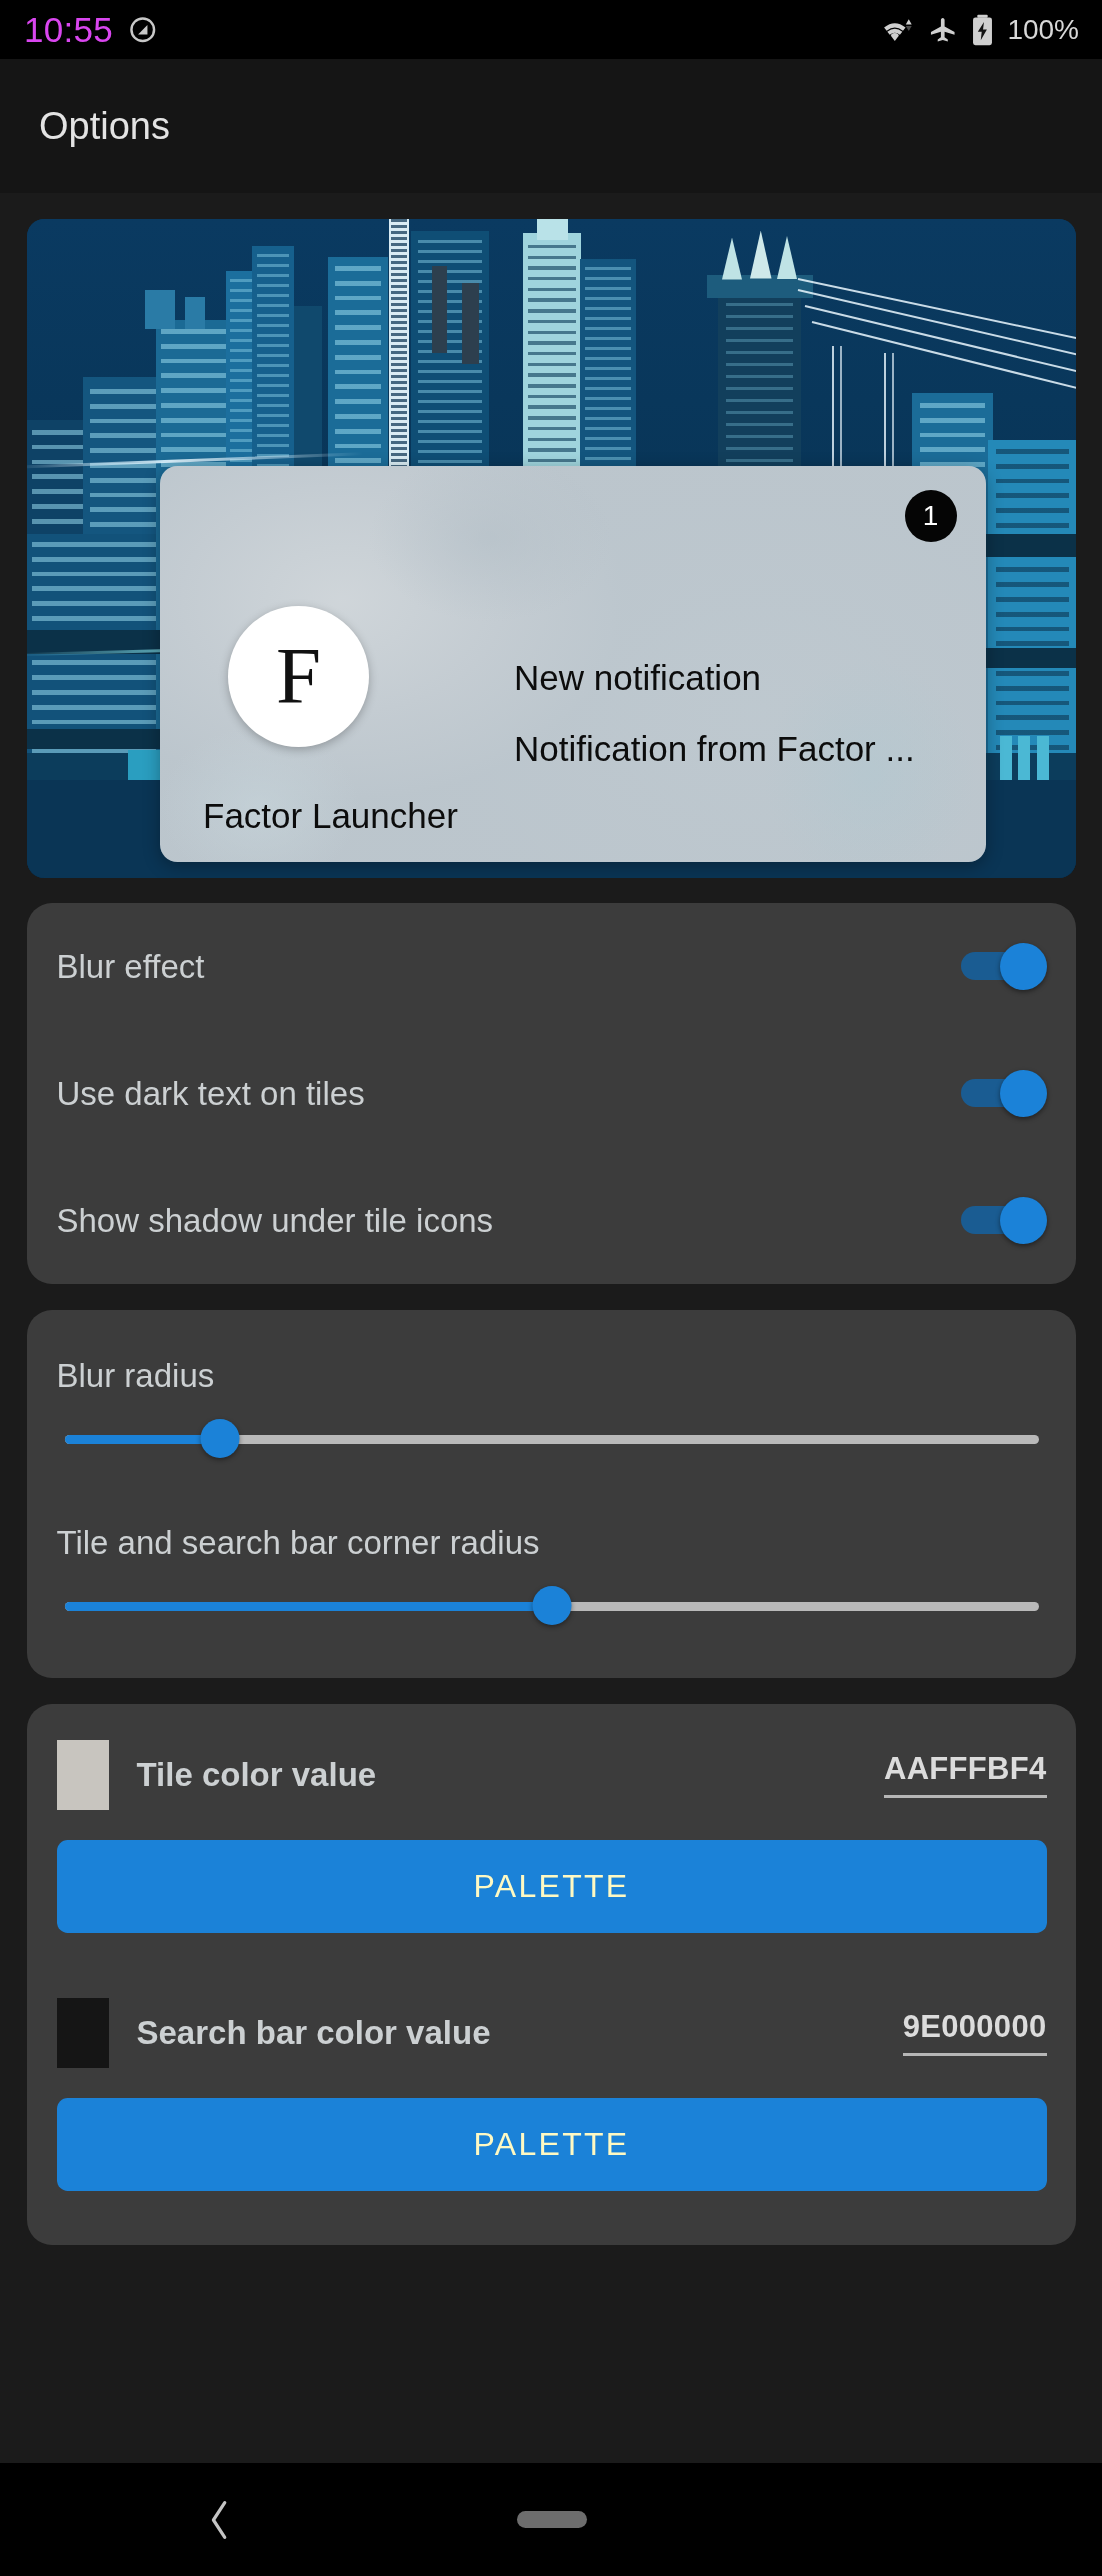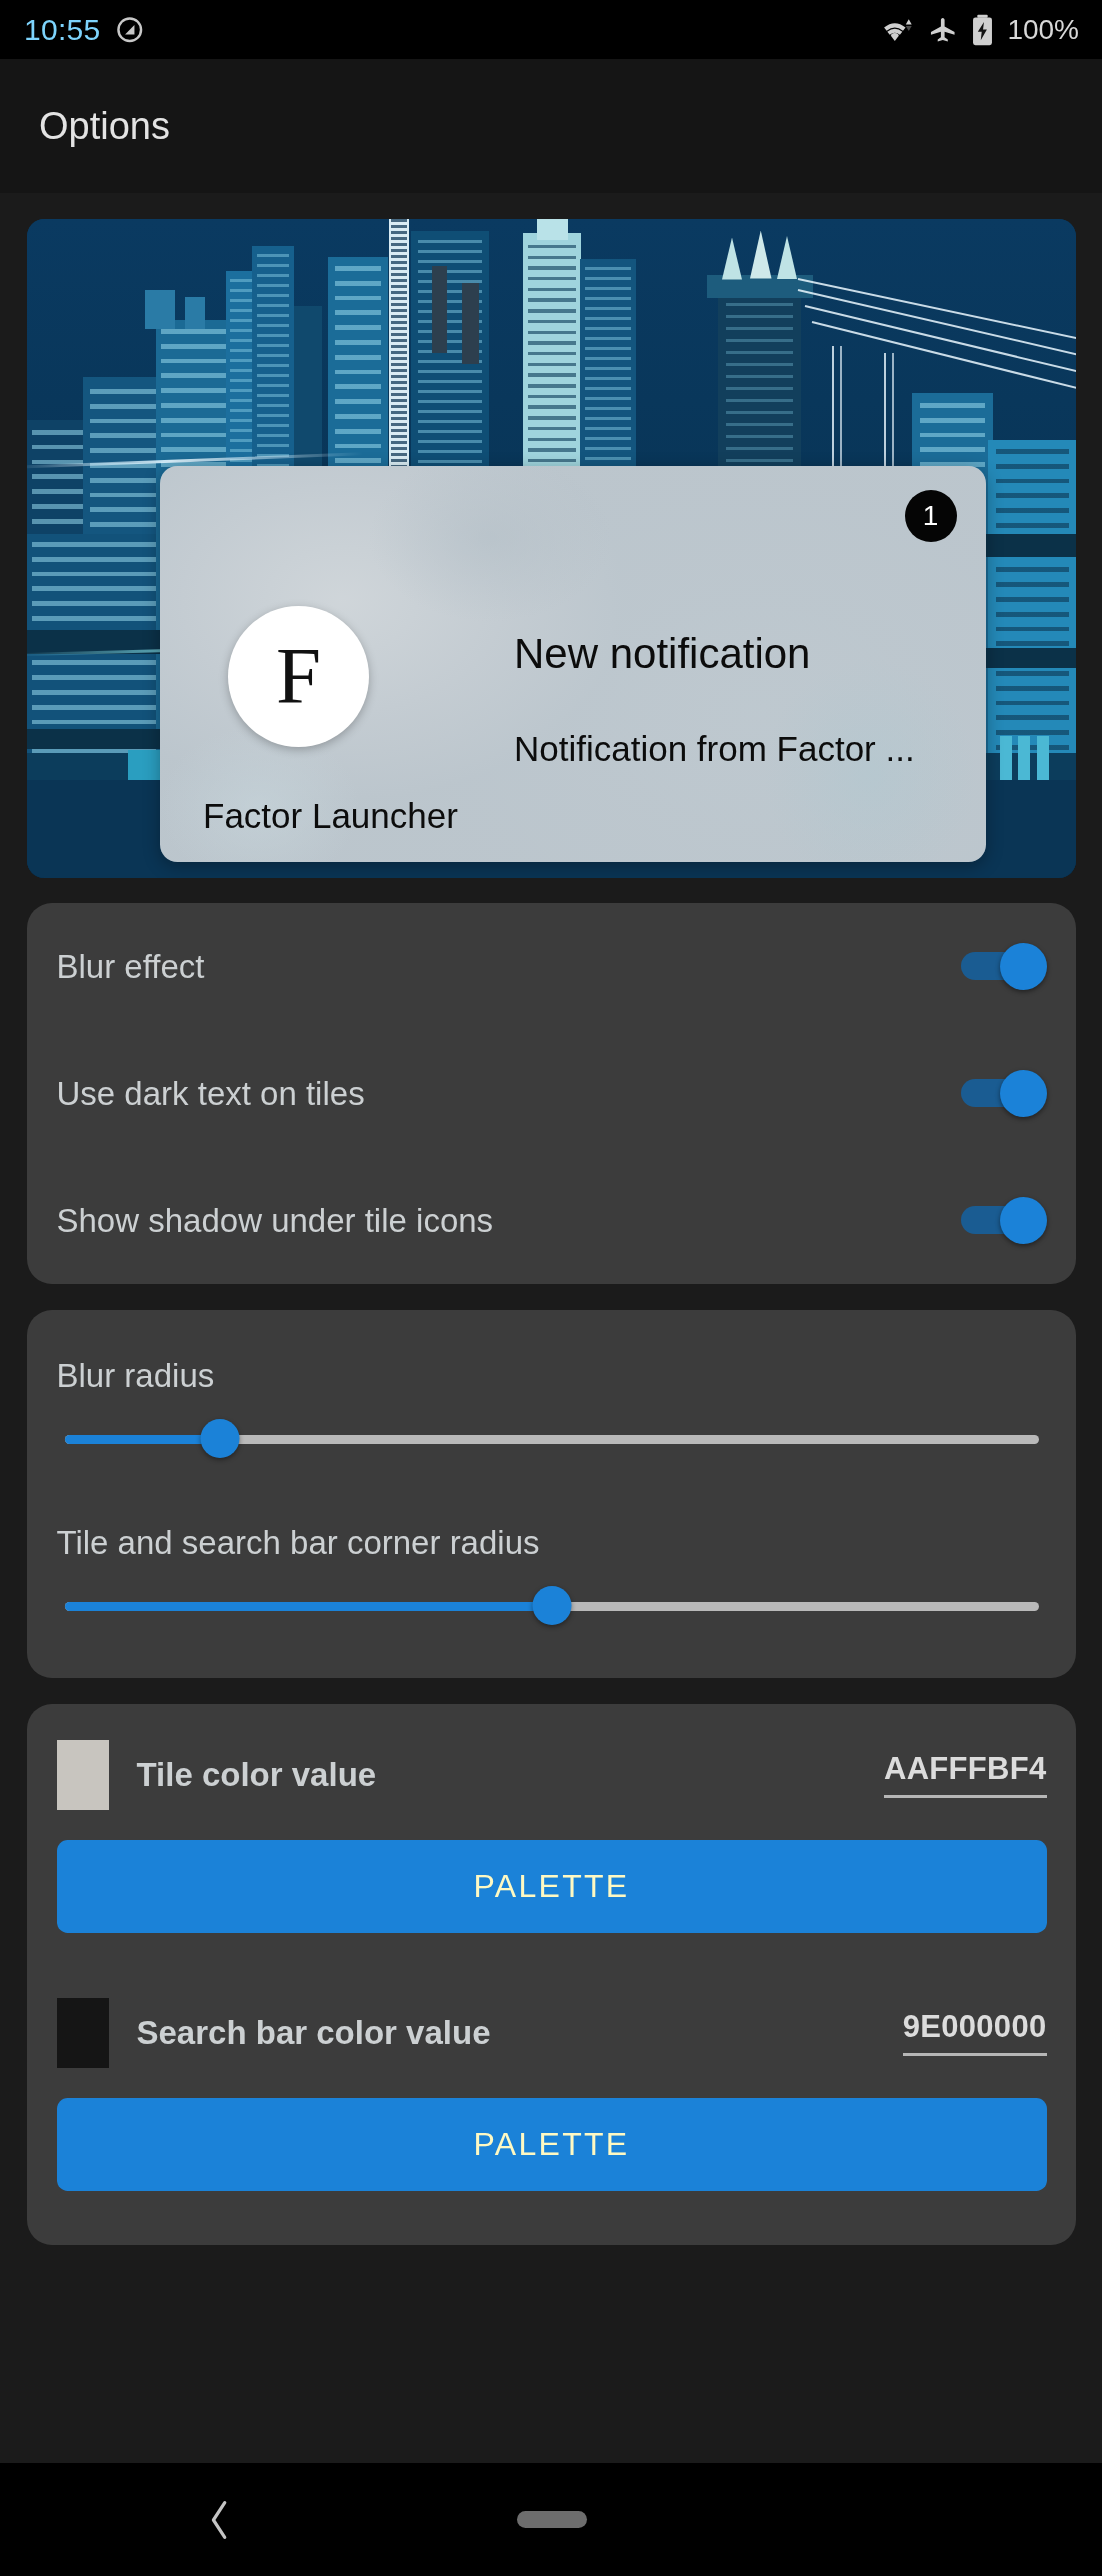--- a/index.html
+++ b/index.html
@@ -28,22 +28,22 @@
     height: 59px;
     background: #000000;
     display: flex;
     align-items: center;
     justify-content: space-between;
     padding: 0 24px;
     z-index: 50;
   }
   .status-left { display: flex; align-items: center; gap: 14.8px; }
   .status-clock {
-    color: #7dd3fc;
-    font-size: 30px;
+    color: #d946ef;
+    font-size: 35px;
     letter-spacing: 0.3px;
   }
   .status-right { display: flex; align-items: center; gap: 13.4px; }
   .status-battery-text {
     color: #d8d8d8;
     font-size: 28px;
   }
   .ic { display: block; }
 
   
@@ -201,22 +201,22 @@
   }
   .notif-avatar span {
     font-size: 81px;
     color: #111111;
     font-weight: 300;
     line-height: 1;
     font-family: "Liberation Serif", serif;
   }
   .notif-title {
     position: absolute;
-    left: 354px; top: 164px;
-    font-size: 42px;
+    left: 354px; top: 192px;
+    font-size: 35px;
     color: #0c0c0c;
     z-index: 3;
     white-space: nowrap;
   }
   .notif-body {
     position: absolute;
     left: 354px; top: 263px;
     font-size: 35px;
     color: #0c0c0c;
     z-index: 3;

